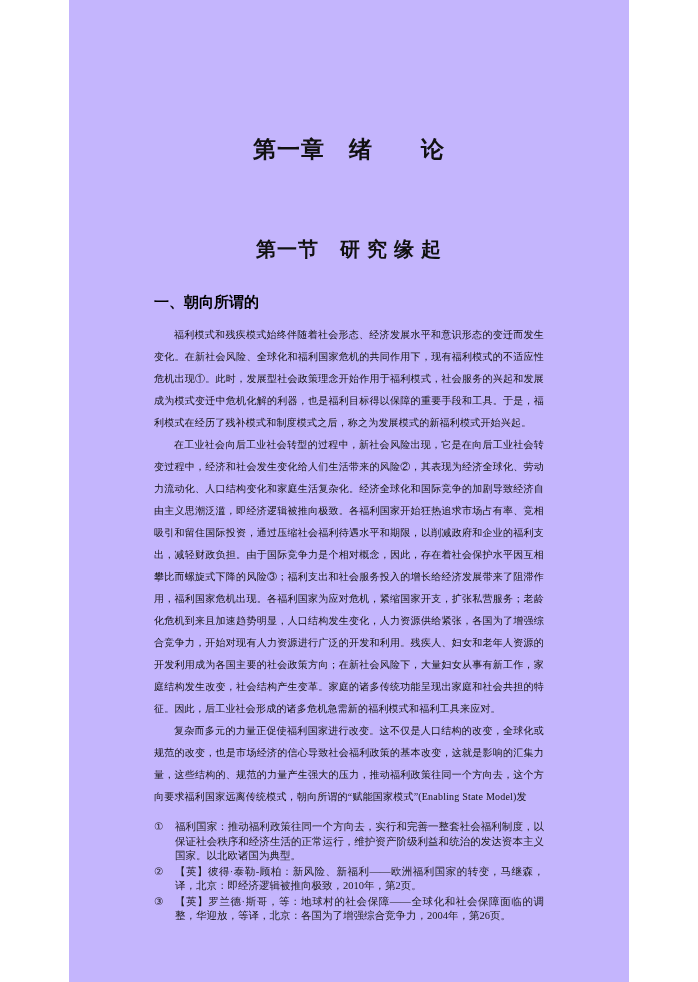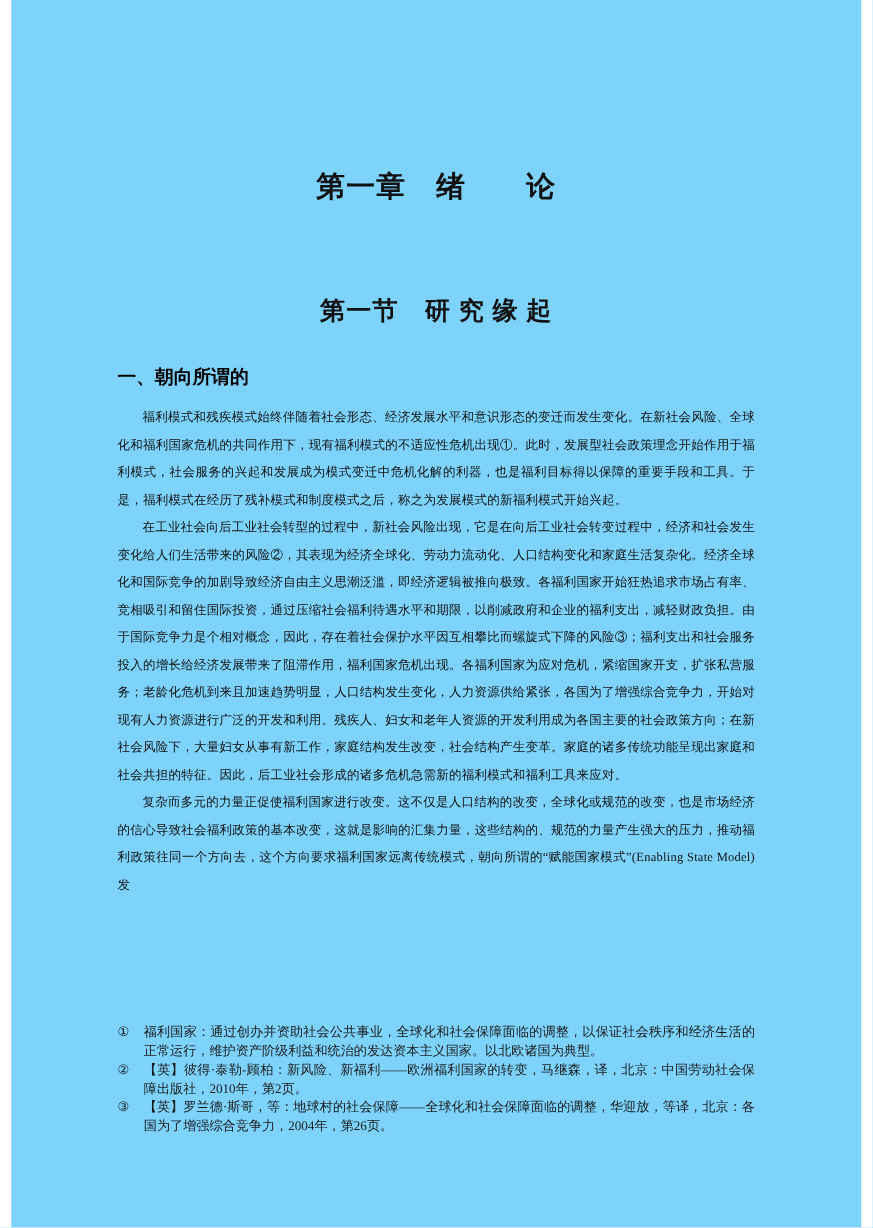--- a/index.html
+++ b/index.html
@@ -2,24 +2,24 @@
 <html><head>
 <meta charset="utf-8">
 <style>
   * { box-sizing: border-box; }
   html, body {
     margin: 0; padding: 0;
     background: #ffffff;
   }
   .page {
     position: relative;
-    width: 680px;
+    width: 560px;
     height: 982px;
     margin: 0 auto;
-    background: #7dd3fc;
+    background: #c4b5fd;
     overflow: hidden;
     font-family: "Liberation Serif", "DejaVu Serif", serif;
     color: #111111;
   }
   .content {
     position: absolute;
     left: 85px;
     right: 85px;
     top: 0;
   }
@@ -99,24 +99,24 @@
     <div class="body-text">
       <p class="para">福利模式和残疾模式始终伴随着社会形态、经济发展水平和意识形态的变迁而发生变化。在新社会风险、全球化和福利国家危机的共同作用下，现有福利模式的不适应性危机出现①。此时，发展型社会政策理念开始作用于福利模式，社会服务的兴起和发展成为模式变迁中危机化解的利器，也是福利目标得以保障的重要手段和工具。于是，福利模式在经历了残补模式和制度模式之后，称之为发展模式的新福利模式开始兴起。</p>
       <p class="para">在工业社会向后工业社会转型的过程中，新社会风险出现，它是在向后工业社会转变过程中，经济和社会发生变化给人们生活带来的风险②，其表现为经济全球化、劳动力流动化、人口结构变化和家庭生活复杂化。经济全球化和国际竞争的加剧导致经济自由主义思潮泛滥，即经济逻辑被推向极致。各福利国家开始狂热追求市场占有率、竞相吸引和留住国际投资，通过压缩社会福利待遇水平和期限，以削减政府和企业的福利支出，减轻财政负担。由于国际竞争力是个相对概念，因此，存在着社会保护水平因互相攀比而螺旋式下降的风险③；福利支出和社会服务投入的增长给经济发展带来了阻滞作用，福利国家危机出现。各福利国家为应对危机，紧缩国家开支，扩张私营服务；老龄化危机到来且加速趋势明显，人口结构发生变化，人力资源供给紧张，各国为了增强综合竞争力，开始对现有人力资源进行广泛的开发和利用。残疾人、妇女和老年人资源的开发利用成为各国主要的社会政策方向；在新社会风险下，大量妇女从事有新工作，家庭结构发生改变，社会结构产生变革。家庭的诸多传统功能呈现出家庭和社会共担的特征。因此，后工业社会形成的诸多危机急需新的福利模式和福利工具来应对。</p>
       <p class="para">复杂而多元的力量正促使福利国家进行改变。这不仅是人口结构的改变，全球化或规范的改变，也是市场经济的信心导致社会福利政策的基本改变，这就是影响的汇集力量，这些结构的、规范的力量产生强大的压力，推动福利政策往同一个方向去，这个方向要求福利国家远离传统模式，朝向所谓的“赋能国家模式”(Enabling State Model)发</p>
     </div>
   </div>
 
   <div class="footnotes">
     <div class="footnote">
       <span class="fn-marker">①</span>
-      <span class="fn-text">福利国家：通过创办并资助社会公共事业，全球化和社会保障面临的调整，以保证社会秩序和经济生活的正常运行，维护资产阶级利益和统治的发达资本主义国家。以北欧诸国为典型。</span>
+      <span class="fn-text">福利国家：推动福利政策往同一个方向去，实行和完善一整套社会福利制度，以保证社会秩序和经济生活的正常运行，维护资产阶级利益和统治的发达资本主义国家。以北欧诸国为典型。</span>
     </div>
     <div class="footnote">
       <span class="fn-marker">②</span>
-      <span class="fn-text">【英】彼得·泰勒-顾柏：新风险、新福利——欧洲福利国家的转变，马继森，译，北京：中国劳动社会保障出版社，2010年，第2页。</span>
+      <span class="fn-text">【英】彼得·泰勒-顾柏：新风险、新福利——欧洲福利国家的转变，马继森，译，北京：即经济逻辑被推向极致，2010年，第2页。</span>
     </div>
     <div class="footnote">
       <span class="fn-marker">③</span>
       <span class="fn-text">【英】罗兰德·斯哥，等：地球村的社会保障——全球化和社会保障面临的调整，华迎放，等译，北京：各国为了增强综合竞争力，2004年，第26页。</span>
     </div>
   </div>
 </div>
 
 </body></html>

